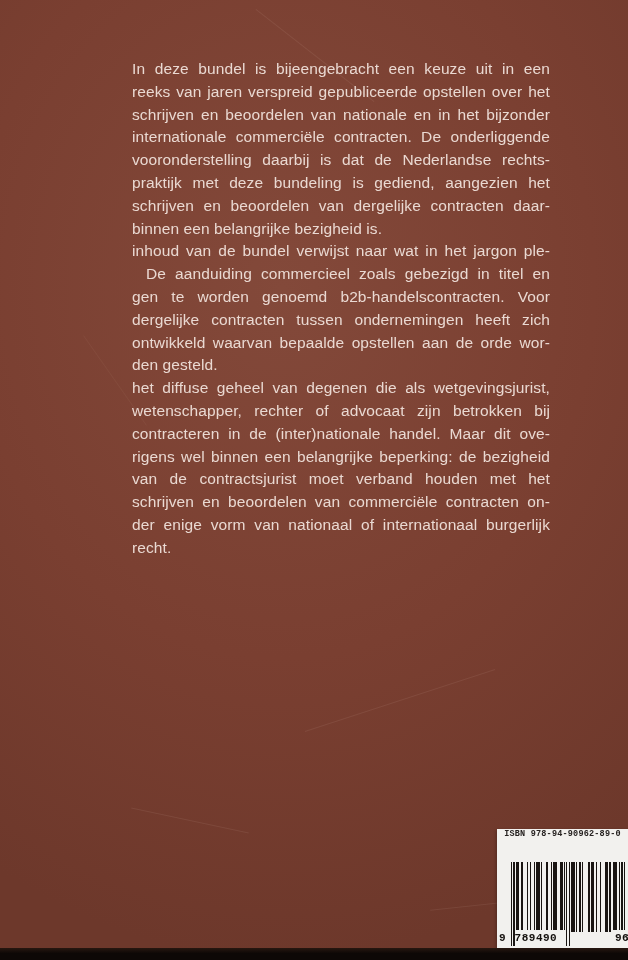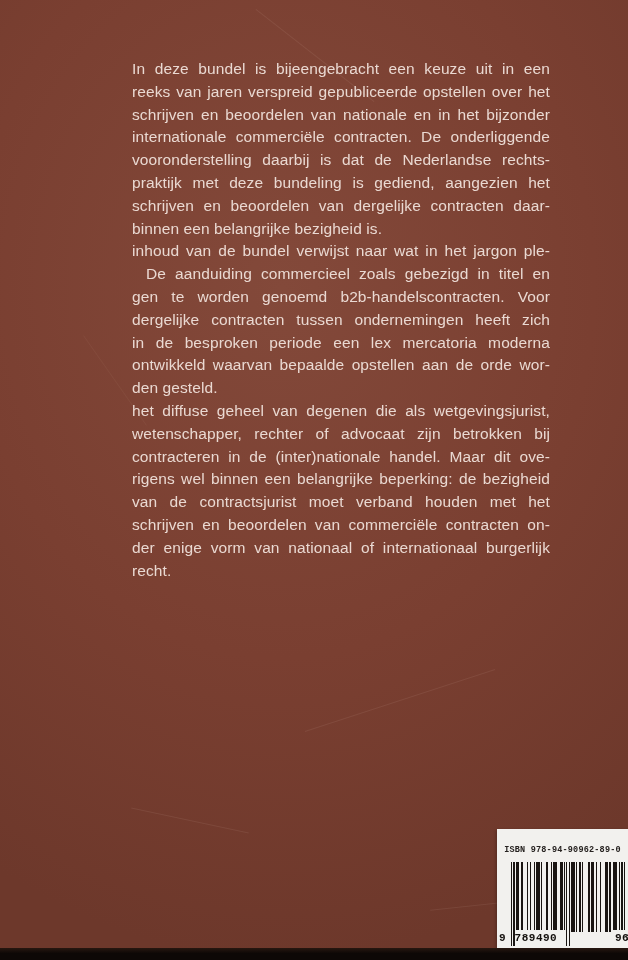--- a/index.html
+++ b/index.html
@@ -49,21 +49,20 @@
   .line.last { text-align-last: left; }
 
   .barcode-box {
     position: absolute;
     left: 497px; top: 829px;
     width: 131px; height: 122px;
     background: var(--bcbg, #f2f1ee);
     box-shadow: -1px 1px 3px rgba(0,0,0,0.25);
   }
   .isbn-label {
-    margin-top: 16px;
     text-align: center;
     font-family: "Liberation Mono", monospace;
     font-size: 8.5px;
     font-weight: bold;
     letter-spacing: 0.2px;
     color: #262220;
     white-space: nowrap;
   }
   .bars-wrap {
     position: absolute;
@@ -109,21 +108,20 @@
         <div class="line">vooronderstelling daarbij is dat de Nederlandse rechts-</div>
         <div class="line">praktijk met deze bundeling is gediend, aangezien het</div>
         <div class="line">schrijven en beoordelen van dergelijke contracten daar-</div>
         <div class="line last">binnen een belangrijke bezigheid is.</div>
       </div>
       <div>
         <div class="line">inhoud van de bundel verwijst naar wat in het jargon ple-</div>
         <div class="line indent">De aanduiding commercieel zoals gebezigd in titel en</div>
         <div class="line">gen te worden genoemd b2b-handelscontracten. Voor</div>
         <div class="line">dergelijke contracten tussen ondernemingen heeft zich</div>
-        <div class="line">in de besproken periode een lex mercatoria moderna</div>
         <div class="line">ontwikkeld waarvan bepaalde opstellen aan de orde wor-</div>
         <div class="line last">den gesteld.</div>
       </div>
       <div>
         <div class="line">het diffuse geheel van degenen die als wetgevingsjurist,</div>
         <div class="line">wetenschapper, rechter of advocaat zijn betrokken bij</div>
         <div class="line">contracteren in de (inter)nationale handel. Maar dit ove-</div>
         <div class="line">rigens wel binnen een belangrijke beperking: de bezigheid</div>
         <div class="line">van de contractsjurist moet verband houden met het</div>
         <div class="line">schrijven en beoordelen van commerciële contracten on-</div>

